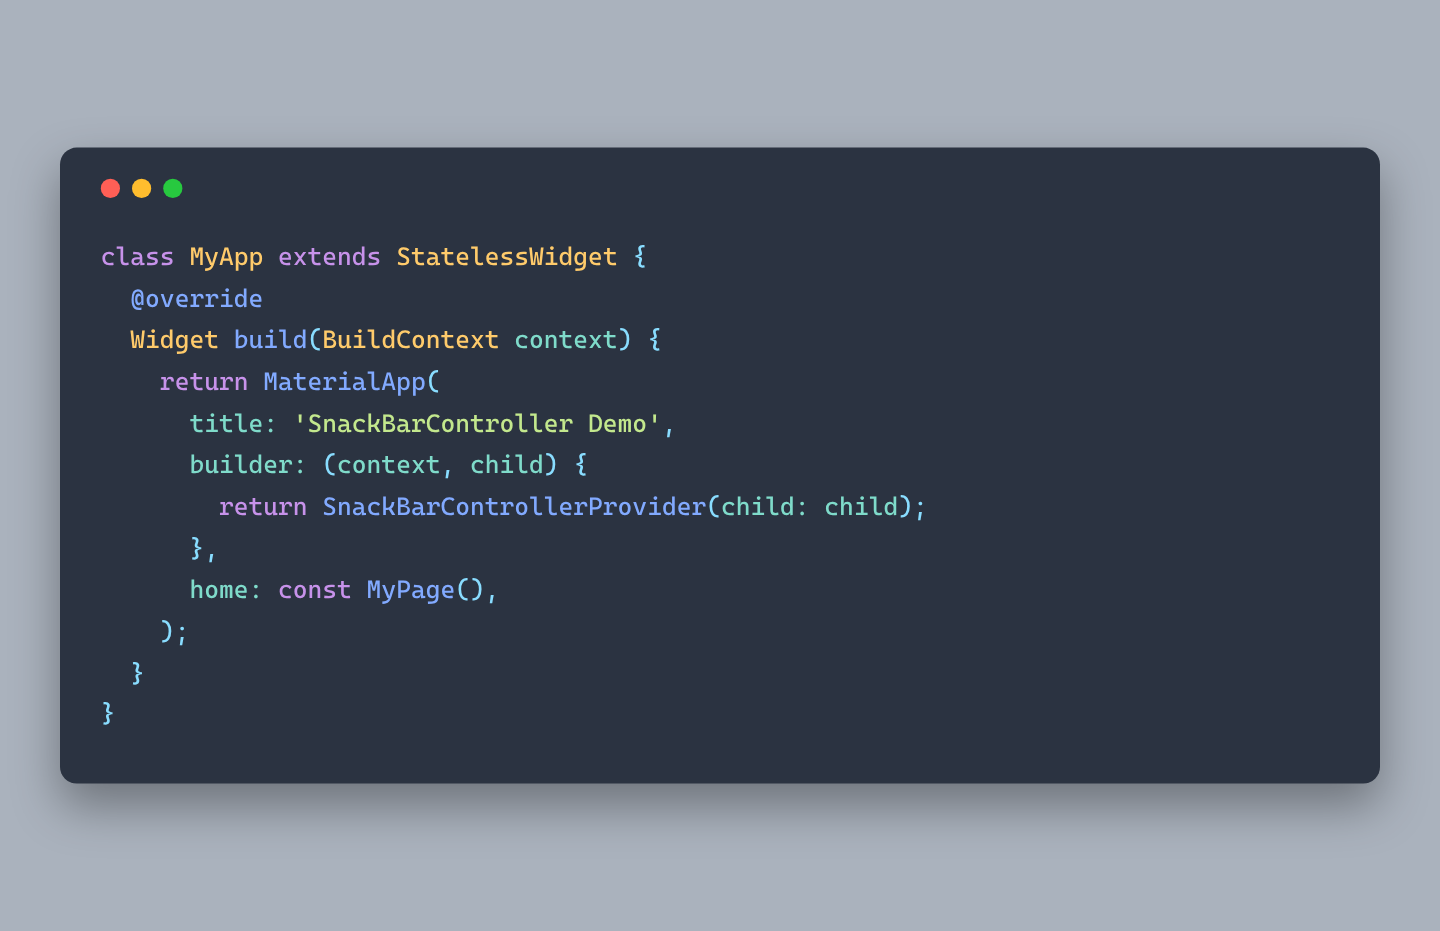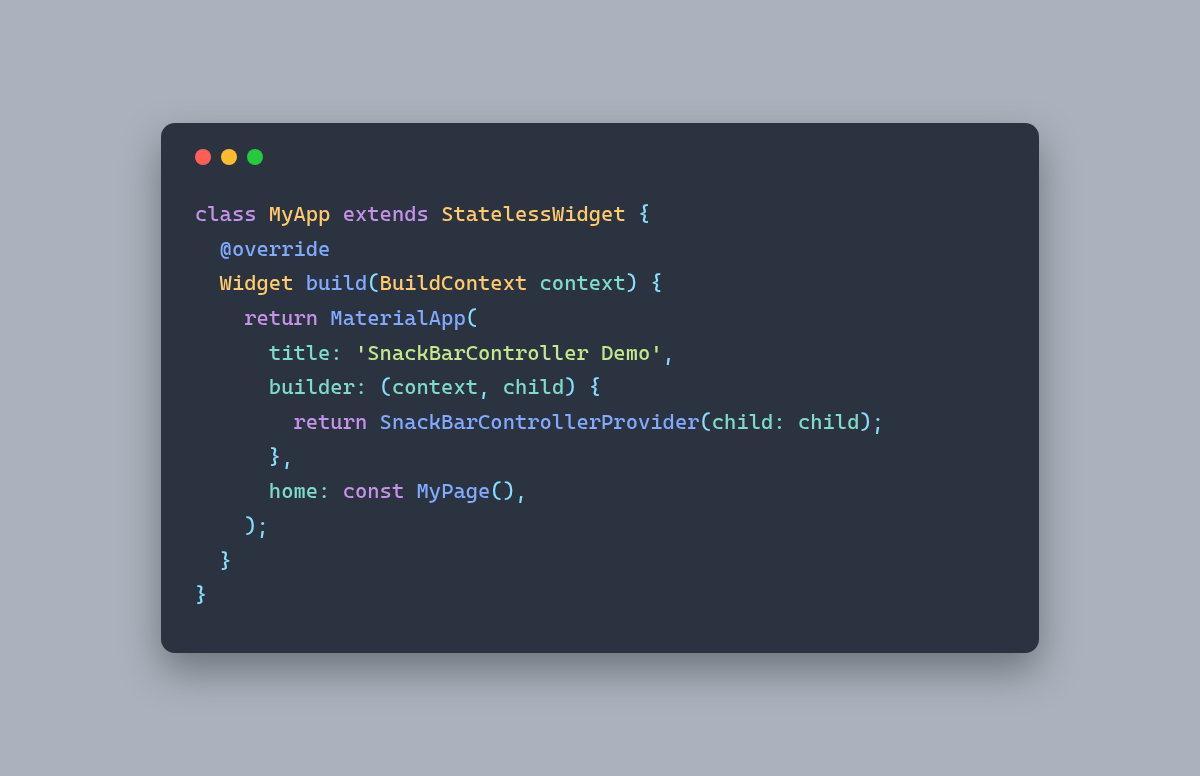--- a/index.html
+++ b/index.html
@@ -9,21 +9,21 @@
     height: 776px;
     background: #aab2bd;
     font-family: ui-monospace, "SF Mono", "Monaco", "Cascadia Code", "Consolas", monospace;
     display: flex;
     align-items: center;
     justify-content: center;
     overflow: hidden;
   }
 
   .window {
-    width: 878px;
+    width: 1100px;
     background: #2b3341;
     border-radius: 14px;
     box-shadow: 0 18px 40px rgba(0,0,0,0.35);
     padding: 26px 34px 40px 34px;
     box-sizing: border-box;
   }
 
   .traffic-lights {
     display: flex;
     gap: 10px;

